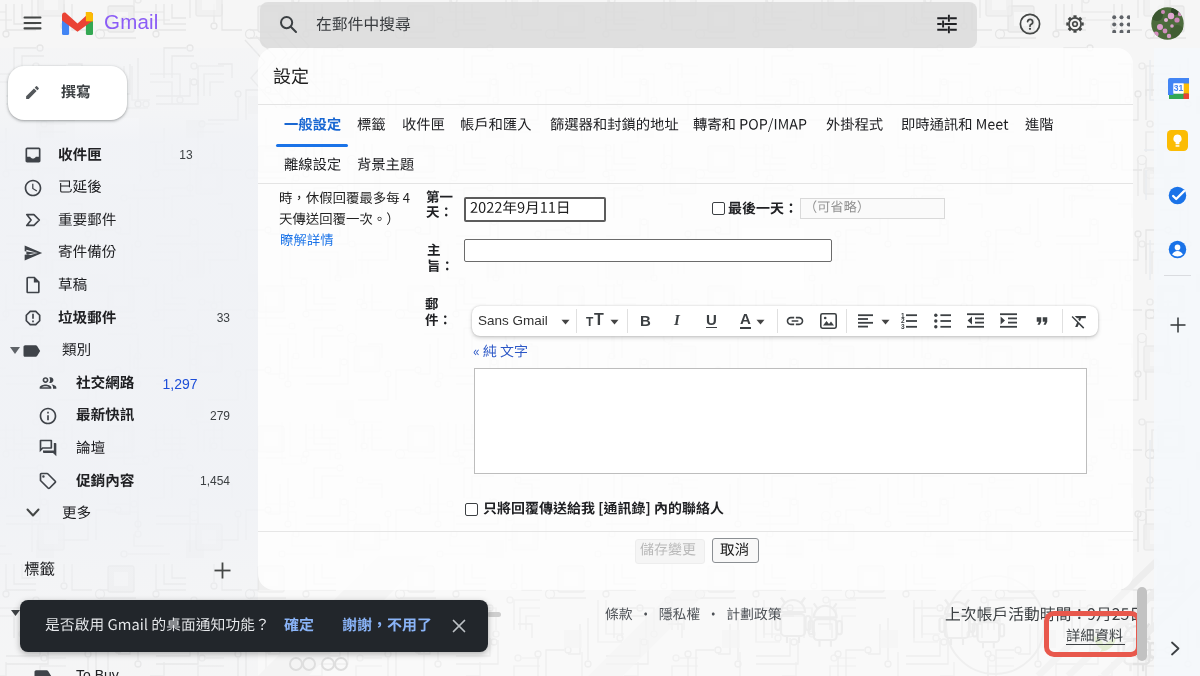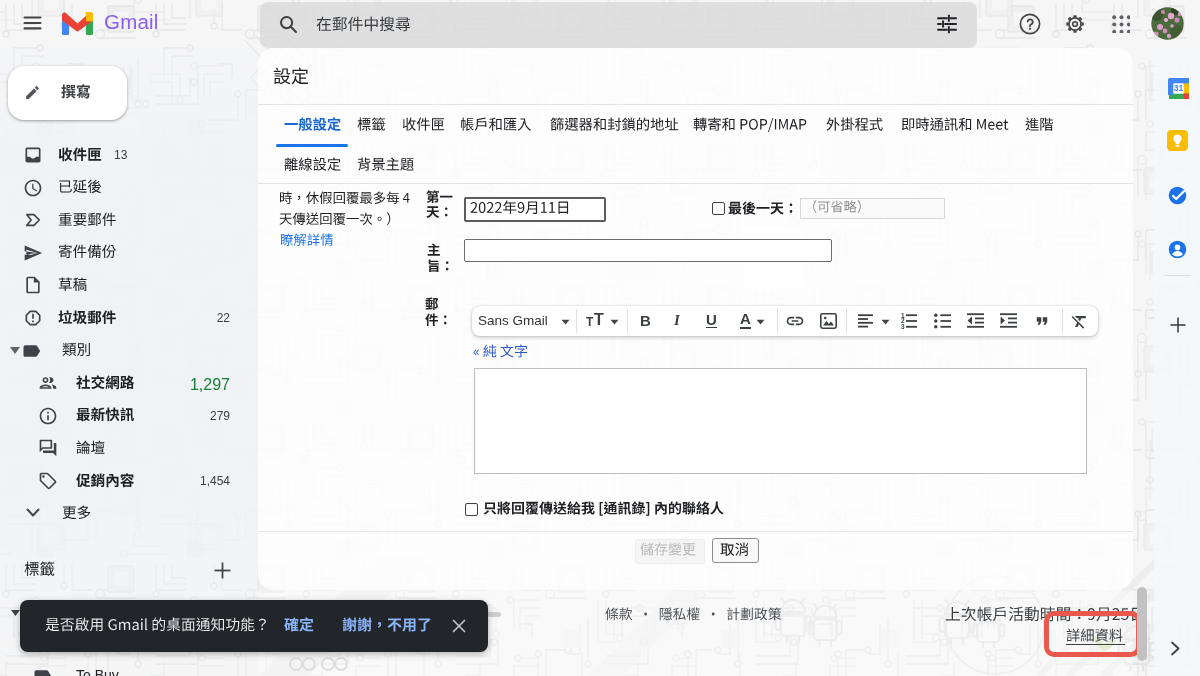--- a/index.html
+++ b/index.html
@@ -191,21 +191,21 @@
   </svg>
 <svg style="position:absolute;left:61.0px;top:83.8px;" width="32" height="16" viewBox="0 0 32 16">
     <path fill="#3c4043" d="M7.8 11.5C7.1 12.2 5.8 12.9 4.5 13.3C4.9 13.6 5.6 14.2 5.9 14.5C7.2 13.9 8.6 13.1 9.5 12.1ZM2 0.5V3.3H0.6V4.9H2V7.6L0.3 8L0.7 9.7L2 9.4V12.4C2 12.5 2 12.6 1.8 12.6C1.6 12.6 1 12.6 0.5 12.6C0.7 13.1 0.9 13.8 1 14.3C2 14.3 2.6 14.2 3.1 14C3.6 13.7 3.7 13.2 3.7 12.4V8.9L5 8.5L4.7 6.9L3.7 7.2V4.9H4.8V3.3H3.7V0.5ZM10.2 12.2C11.2 12.9 12.5 13.8 13.1 14.4L14.6 13.6C13.9 13 12.6 12.1 11.7 11.5H14.5V10H12.3V8.7H14.1V7.3H12.3V6.6H10.7V7.3H8.8V6.6H7.2V7.3H5.4V8.7H7.2V10H5.1V11.5H11.6ZM8.8 8.7H10.7V10H8.8ZM5.5 6.6C5.9 6.5 6.4 6.4 9.6 6C9.5 5.6 9.5 5.1 9.6 4.7L6.8 5V4H9.4V1H5.5V4.6C5.5 5.2 5.3 5.3 5.1 5.4C5.3 5.7 5.5 6.3 5.5 6.6ZM6.8 2.1H8V2.9H6.8ZM10 1V4.3C10 5.7 10.3 6.2 11.8 6.2C12 6.2 13.1 6.2 13.4 6.2C13.8 6.2 14.2 6.2 14.5 6.1C14.4 5.8 14.4 5.2 14.3 4.8C14.1 4.9 13.6 4.9 13.3 4.9C13.1 4.9 12 4.9 11.8 4.9C11.5 4.9 11.4 4.8 11.4 4.3V4H14V1ZM11.4 2.1H12.6V2.9H11.4ZM20.1 11.2C20.4 12.1 20.5 13.2 20.5 13.9L21.9 13.8C21.9 13.1 21.7 11.9 21.5 11.1ZM22 11.3C22.3 12 22.6 12.9 22.7 13.5L24 13.2C23.9 12.6 23.6 11.7 23.2 11ZM23.8 11.2C24.2 11.7 24.6 12.3 24.7 12.8L25.9 12.2C25.8 11.8 25.3 11.2 24.9 10.8ZM21 0.8 21.3 1.5H15.9V4.6H17.5V3H27.1V4.6H28.8V1.5H23.4C23.2 1.1 23 0.7 22.8 0.3ZM22.9 5.6V6.8H25.4V7.4H19.3V6.8H21.8V5.6H19.3V5C20.3 4.8 21.3 4.5 22.2 4.2L21.1 3.1C20.3 3.5 18.9 3.9 17.7 4.1V8.6H19.1C18.2 9.6 16.9 10.4 15.4 10.9C15.7 11.2 16.2 12 16.4 12.3C17.1 12 17.7 11.7 18.3 11.3C18.1 12.1 17.7 12.9 17.3 13.5L18.7 14.1C19.2 13.4 19.6 12.4 19.9 11.5L18.7 11L19.2 10.7H26.6C26.5 12 26.4 12.6 26.2 12.8C26.1 12.9 26 12.9 25.7 12.9C25.4 12.9 24.9 12.9 24.2 12.9C24.5 13.3 24.7 13.9 24.7 14.4C25.5 14.4 26.2 14.4 26.6 14.4C27 14.3 27.4 14.2 27.7 13.8C28.1 13.4 28.3 12.3 28.4 9.9C28.4 9.7 28.4 9.3 28.4 9.3H20.6C20.8 9 20.9 8.8 21.1 8.6H27V3.8H22.7V5H25.4V5.6Z"></path>
   </svg>
 <svg class="ab" style="left:23.0px;top:145.0px" width="20" height="20" viewBox="0 0 24 24">
     <path fill="#3f4349" d="M19 3H5c-1.1 0-2 .9-2 2v14c0 1.1.9 2 2 2h14c1.1 0 2-.9 2-2V5c0-1.1-.9-2-2-2zm0 2v9h-3.6c-.6 1.3-1.9 2.2-3.4 2.2S9.2 15.3 8.6 14H5V5h14z"></path>
   </svg>
 <svg style="position:absolute;left:57.5px;top:146.5px;" width="46" height="16" viewBox="0 0 46 16">
     <path fill="#202124" d="M9.2 4.8H11.5C11.3 6.3 10.9 7.6 10.4 8.7C9.8 7.7 9.3 6.5 9 5.2ZM1.4 11.8C1.7 11.5 2.2 11.2 4.5 10.4V14.2H6.2V6.8C6.6 7.2 7.1 7.8 7.3 8.2C7.6 7.9 7.8 7.5 8 7.1C8.4 8.3 8.9 9.4 9.4 10.3C8.7 11.3 7.7 12.2 6.4 12.8C6.8 13.1 7.3 13.8 7.5 14.2C8.7 13.6 9.7 12.8 10.5 11.8C11.2 12.7 12 13.5 13.1 14.1C13.3 13.6 13.9 13 14.3 12.7C13.2 12.1 12.2 11.3 11.5 10.3C12.3 8.8 12.9 7 13.3 4.8H14.1V3.2H9.7C9.9 2.4 10.1 1.6 10.2 0.7L8.4 0.4C8.1 2.8 7.4 5 6.2 6.5V0.7H4.5V8.7L3 9.2V2H1.2V9.1C1.2 9.7 1 10 0.7 10.1C1 10.5 1.3 11.3 1.4 11.8ZM19.2 7.5V9.2H23.2V14.1H24.9V9.2H28.7V7.5H24.9V5H28V3.3H24.9V0.6H23.2V3.3H22C22.1 2.7 22.3 2.2 22.4 1.6L20.7 1.3C20.4 3 19.8 4.9 19 6.1C19.4 6.2 20.1 6.6 20.5 6.9C20.8 6.4 21.1 5.7 21.4 5H23.2V7.5ZM18.1 0.5C17.4 2.6 16.2 4.7 14.9 6C15.2 6.4 15.7 7.4 15.8 7.8C16.1 7.5 16.4 7.1 16.7 6.8V14.1H18.4V4.2C18.9 3.1 19.4 2.1 19.8 1ZM36.6 7V8H34.7V7ZM38.3 7H40.2V8H38.3ZM36.6 5.7H34.7V4.7H36.6ZM38.3 5.7V4.7H40.2V5.7ZM33.1 3.4V9.9H34.7V9.3H36.6V11.8H38.3V9.3H40.2V9.9H41.9V3.4ZM30.4 0.9V13.8H43.2V12.1H32.1V2.6H42.9V0.9Z"></path>
   </svg>
-<div class="ab" style="left:114px;top:148px;width:100px;text-align:left;font-size:12px;color:#3c4043">13</div>
+<div class="ab" style="left:136px;top:148px;width:100px;text-align:center;font-size:12px;color:#3c4043">13</div>
 <svg class="ab" style="left:23.0px;top:177.6px" width="20" height="20" viewBox="0 0 24 24">
     <path fill="#3f4349" d="M12 2C6.5 2 2 6.5 2 12s4.5 10 10 10 10-4.5 10-10S17.5 2 12 2zm0 18c-4.4 0-8-3.6-8-8s3.6-8 8-8 8 3.6 8 8-3.6 8-8 8zm.5-13H11v6l5.2 3.1.8-1.2-4.5-2.7V7z"></path>
   </svg>
 <svg style="position:absolute;left:57.5px;top:179.1px;" width="46" height="16" viewBox="0 0 46 16">
     <path fill="#202124" d="M1.4 1.5V2.6H10.9V6.4H3.2V4H2.1V11.4C2.1 13.2 2.9 13.6 5.2 13.6C5.8 13.6 10.1 13.6 10.7 13.6C13.1 13.6 13.6 12.8 13.9 10.1C13.6 10.1 13.1 9.9 12.8 9.7C12.6 12 12.3 12.5 10.7 12.5C9.8 12.5 6 12.5 5.2 12.5C3.6 12.5 3.2 12.3 3.2 11.4V7.5H10.9V8.2H12V1.5ZM20 10V11H28.4V10H25.1V6.5H28V5.4H25.1V2.3C26.2 2.1 27.3 1.9 28.1 1.7L27.4 0.8C25.8 1.3 22.9 1.7 20.5 1.9C20.6 2.1 20.7 2.5 20.7 2.8C21.8 2.7 22.9 2.6 24 2.5V10H22.2V4.1H21.1V10ZM15.9 6.9C15.9 6.8 16.1 6.7 16.3 6.6H18.5C18.4 7.9 18.1 9.1 17.6 10.1C17.1 9.4 16.7 8.6 16.4 7.6L15.5 7.9C15.9 9.3 16.5 10.3 17.2 11.1C16.6 12 15.9 12.7 15.1 13.2C15.3 13.4 15.6 13.8 15.7 14.1C16.6 13.6 17.3 12.8 17.9 11.8C19.7 13.3 22 13.7 24.8 13.7H28.4C28.4 13.4 28.6 12.9 28.8 12.6C28 12.6 25.4 12.6 24.8 12.6C22.3 12.6 20 12.3 18.4 10.9C19 9.6 19.4 7.9 19.6 5.8L19 5.6L18.8 5.7H17.2C18 4.5 18.8 3.1 19.5 1.6L18.8 1.1L18.5 1.3H15.3V2.3H18C17.4 3.6 16.7 4.8 16.4 5.2C16.1 5.7 15.7 6 15.5 6.1C15.6 6.3 15.8 6.7 15.9 6.9ZM32.8 0.6C32.2 1.6 31 2.9 29.9 3.6C30.1 3.8 30.4 4.2 30.5 4.5C31.7 3.5 33 2.2 33.8 1ZM34.2 7.3C34.5 7.2 34.9 7.2 37 7C36.6 7.7 36.1 8.3 35.6 8.8C35.4 8.6 35.3 8.4 35.1 8.1L34.3 8.4C34.5 8.8 34.7 9.2 35 9.5C34.5 9.9 34.1 10.2 33.7 10.5C33.9 10.7 34.3 11.1 34.4 11.3C34.8 11 35.2 10.7 35.6 10.3C36.1 10.9 36.6 11.4 37.2 11.8C36 12.4 34.7 12.9 33.4 13.1C33.6 13.3 33.8 13.8 33.9 14.1C35.4 13.7 36.9 13.2 38.2 12.4C39.4 13.2 40.8 13.7 42.4 14C42.5 13.8 42.8 13.3 43 13.1C41.6 12.8 40.3 12.4 39.2 11.8C40.4 10.9 41.3 9.8 41.9 8.4L41.3 8L41.1 8.1H37.5C37.7 7.7 38 7.3 38.2 6.9L41.4 6.7C41.8 7.2 42 7.6 42.2 7.9L43.1 7.4C42.6 6.6 41.6 5.2 40.7 4.2L39.8 4.7C40.2 5 40.5 5.5 40.8 5.9L36.3 6.1C38 5.2 39.9 4 41.6 2.6L40.6 2C40 2.5 39.3 3.1 38.6 3.6L36 3.6C37 3 37.9 2.1 38.8 1.2L37.7 0.7C36.9 1.8 35.6 2.9 35.2 3.1C34.8 3.4 34.5 3.6 34.2 3.7C34.3 3.9 34.5 4.5 34.5 4.7C34.8 4.6 35.2 4.6 37.3 4.5C36.5 5 35.8 5.4 35.5 5.6C34.8 6 34.3 6.2 33.9 6.3C34 6.6 34.2 7.1 34.2 7.3ZM36.3 9.7 36.8 9H40.5C39.9 9.9 39.1 10.6 38.2 11.2C37.5 10.8 36.8 10.2 36.3 9.7ZM33.1 3.6C32.3 5.1 31 6.6 29.7 7.6C29.9 7.9 30.3 8.4 30.4 8.6C30.8 8.2 31.3 7.7 31.8 7.2V14.1H32.8V5.9C33.3 5.3 33.7 4.6 34.1 3.9Z"></path>
   </svg>
 <svg class="ab" style="left:23.0px;top:210.2px" width="20" height="20" viewBox="0 0 24 24">
     <path d="M4.5 5.5 h8.6 L19.6 12 l-6.5 6.5 H4.5 l5.2-6.5 z" fill="none" stroke="#3f4349" stroke-width="2" stroke-linejoin="round"></path>
   </svg>
 <svg style="position:absolute;left:57.5px;top:211.7px;" width="60" height="16" viewBox="0 0 60 16">
@@ -222,34 +222,34 @@
   </svg>
 <svg style="position:absolute;left:57.5px;top:276.9px;" width="31" height="16" viewBox="0 0 31 16">
     <path fill="#202124" d="M3.7 7.1H10.9V8.5H3.7ZM3.7 4.9H10.9V6.3H3.7ZM2.6 4.1V9.4H6.7V10.6H0.8V11.6H6.7V14H7.8V11.6H13.8V10.6H7.8V9.4H12V4.1ZM3.9 0.6V1.6H0.9V2.6H3.9V3.8H5V2.6H6.9V1.6H5V0.6ZM7.7 1.6V2.6H9.7V3.8H10.8V2.6H13.8V1.6H10.8V0.6H9.7V1.6ZM22.2 4.7H26.4V6H22.2ZM21.2 3.9V6.8H27.4V3.9ZM23.1 10.2H25.4V11.6H23.1ZM22.3 9.4V12.4H26.3V9.4ZM19.5 0.8C18.5 1.2 16.8 1.6 15.3 1.8C15.5 2.1 15.6 2.5 15.7 2.7C16.2 2.6 16.8 2.5 17.4 2.4V4.8H15.3V5.8H17.3C16.7 7.5 15.8 9.3 15 10.4C15.2 10.6 15.4 11.1 15.6 11.4C16.2 10.5 16.9 9.2 17.4 7.7V14H18.5V7.3C18.9 7.9 19.3 8.6 19.5 9L20.2 8.1C19.9 7.8 18.8 6.5 18.5 6.2V5.8H20.4V4.8H18.5V2.2C19.1 2 19.7 1.9 20.2 1.7ZM23.2 0.8C23.4 1.2 23.6 1.7 23.8 2.1H20.2V3H28.5V2.1H24.9C24.8 1.6 24.5 1 24.2 0.5ZM20.3 7.6V14H21.3V8.6H27.3V13C27.3 13.1 27.2 13.2 27.1 13.2C27 13.2 26.5 13.2 26 13.2C26.1 13.4 26.2 13.8 26.3 14C27.1 14 27.6 14 27.9 13.9C28.2 13.7 28.3 13.5 28.3 13V7.6Z"></path>
   </svg>
 <svg class="ab" style="left:23.0px;top:308.0px" width="20" height="20" viewBox="0 0 24 24">
     <path fill="#3f4349" d="M15.7 3H8.3L3 8.3v7.4L8.3 21h7.4l5.3-5.3V8.3L15.7 3zm3.3 11.9L14.9 19H9.1L5 14.9V9.1L9.1 5h5.8L19 9.1v5.8zM11 7h2v6h-2zm0 8h2v2h-2z"></path>
   </svg>
 <svg style="position:absolute;left:57.5px;top:309.5px;" width="60" height="16" viewBox="0 0 60 16">
     <path fill="#202124" d="M6.6 5.4C7 7.4 7.4 10 7.5 11.5L9.2 11C9 9.5 8.6 7 8.1 5.1ZM8.4 0.7C8.6 1.4 8.9 2.3 9.1 2.9H5.7V4.5H13.8V2.9H9.4L10.8 2.5C10.7 1.9 10.4 1 10.1 0.3ZM5 11.9V13.5H14.2V11.9H11.7C12.2 10.1 12.7 7.5 13.1 5.3L11.2 5C11 7.1 10.6 10 10.1 11.9ZM0.4 10.6 1 12.4C2.4 11.9 4.1 11.2 5.8 10.5L5.4 8.9L3.9 9.5V5.6H5.3V3.9H3.9V0.6H2.2V3.9H0.7V5.6H2.2V10.1C1.5 10.3 0.9 10.5 0.4 10.6ZM14.9 10.1 15.6 11.9C16.9 11.3 18.5 10.6 19.9 9.9L19.6 8.4L18.4 8.8V5.5H19.7V3.8H18.4V0.6H16.7V3.8H15.2V5.5H16.7V9.4C16.1 9.7 15.4 9.9 14.9 10.1ZM25.1 2.7C25 3.5 24.8 4.4 24.7 5.2H22.5C22.6 4.4 22.6 3.5 22.6 2.7ZM19.7 1.1V2.7H20.9C20.9 7.2 20.4 10.8 18.4 12.9C18.8 13.2 19.7 13.8 19.9 14.1C21.2 12.5 21.9 10.4 22.3 7.8C22.7 9 23.2 10 23.8 10.9C23 11.7 22 12.4 21 12.8C21.4 13.1 21.8 13.7 22 14.1C23.1 13.6 24 13 24.8 12.2C25.6 13.1 26.6 13.7 27.8 14.2C28 13.7 28.5 13 28.9 12.7C27.8 12.3 26.8 11.7 26 10.9C27 9.5 27.8 7.7 28.3 5.5L27.2 5.1L26.9 5.2H26.3C26.6 3.9 26.8 2.4 27 1.1L25.8 1L25.5 1.1ZM26.2 6.7C25.9 7.8 25.4 8.8 24.8 9.7C24.2 8.8 23.8 7.8 23.4 6.7ZM36.7 0.5C35 0.9 32.4 1.2 30.1 1.4C30.3 1.8 30.5 2.4 30.5 2.7C31.3 2.7 32.1 2.6 33 2.6V3.2H29.8V4.7H33V9.3H30.1V10.8H33V11.7C31.8 11.9 30.7 11.9 29.8 12L30 13.6C32 13.4 34.8 13.1 37.4 12.8L37.4 11.3L34.5 11.6V10.8H37V9.3H34.5V4.7H37.7V3.2H34.5V2.4C35.6 2.3 36.6 2.1 37.5 1.9ZM39.7 10.6V2.8H41.2C40.9 3.9 40.5 5.5 40.1 6.5C41.1 7.7 41.4 8.7 41.4 9.5C41.4 10 41.3 10.4 41.1 10.5C40.9 10.6 40.7 10.7 40.5 10.7ZM38 1.2V14.2H39.7V10.7C39.9 11.2 40.1 11.9 40.1 12.3C40.5 12.4 41 12.4 41.3 12.3C41.7 12.2 42 12.1 42.3 11.9C42.9 11.5 43.1 10.8 43.1 9.7C43.1 8.8 42.9 7.6 41.8 6.3C42.3 5 42.9 3.4 43.4 1.9L42.1 1.2L41.8 1.2ZM30.6 5V6.3H29.8V7.4H30.6V8.9H31.8V7.4H32.6V6.3H31.8V5ZM34.9 6.3V7.4H35.6V8.9H36.8V7.4H37.6V6.3H36.8V5H35.6V6.3ZM48.4 7.5V9.2H52.4V14.1H54.1V9.2H57.9V7.5H54.1V5H57.2V3.3H54.1V0.6H52.4V3.3H51.2C51.3 2.7 51.5 2.2 51.6 1.6L49.9 1.3C49.6 3 49 4.9 48.2 6.1C48.6 6.2 49.3 6.6 49.7 6.9C50 6.4 50.3 5.7 50.6 5H52.4V7.5ZM47.3 0.5C46.6 2.6 45.4 4.7 44.1 6C44.4 6.4 44.9 7.4 45 7.8C45.3 7.5 45.6 7.1 45.9 6.8V14.1H47.6V4.2C48.1 3.1 48.6 2.1 49 1Z"></path>
   </svg>
-<div class="ab" style="left:130px;top:311px;width:100px;text-align:right;font-size:12px;color:#3c4043">22</div>
+<div class="ab" style="left:130px;top:311px;width:100px;text-align:right;font-size:12px;color:#3c4043">33</div>
 <svg class="ab" style="left:21.0px;top:340.6px" width="20" height="20" viewBox="0 0 24 24">
     <path fill="#3f4349" d="M17.6 5H5c-1.1 0-2 .9-2 2v10c0 1.1.9 2 2 2h12.6c.7 0 1.3-.3 1.7-.9L23 12l-3.7-6.1c-.4-.6-1-.9-1.7-.9z"></path>
   </svg>
 <svg style="position:absolute;left:61.5px;top:342.1px;" width="31" height="16" viewBox="0 0 31 16">
     <path fill="#202124" d="M5.8 1.1C5.7 1.6 5.3 2.5 5 3L5.8 3.2C6.1 2.8 6.4 2.1 6.8 1.4ZM1.1 1.4C1.4 2 1.8 2.7 1.9 3.2L2.7 2.8C2.6 2.4 2.2 1.6 1.8 1.1ZM5.2 5.2 4.6 5.7C5.1 6 6.2 7.1 6.5 7.5L7.1 6.8C6.8 6.5 5.6 5.5 5.2 5.2ZM2.4 5.2C2 6 1.2 6.9 0.5 7.3C0.7 7.5 1 7.8 1.1 8C1.9 7.5 2.7 6.4 3.1 5.4ZM8.7 6.7H12.4V8.1H8.7ZM8.7 8.9H12.4V10.4H8.7ZM8.7 4.5H12.4V5.9H8.7ZM9.2 11.5C8.7 12.2 7.7 12.9 6.7 13.3C6.9 13.5 7.3 13.9 7.4 14C8.4 13.6 9.5 12.8 10.2 12.1ZM10.9 12.1C11.7 12.7 12.8 13.5 13.3 14L14.2 13.4C13.6 12.9 12.5 12.1 11.7 11.6ZM3.4 7.8V9.1H0.7V10.1H3.3C3.2 11.1 2.6 12.2 0.5 13.1C0.7 13.3 1 13.7 1.1 13.9C2.6 13.3 3.4 12.4 3.9 11.6C4.7 12.2 5.6 12.9 6.1 13.3L6.8 12.6C6.2 12.1 5.1 11.3 4.2 10.7C4.2 10.5 4.3 10.3 4.3 10.1H7.1V9.1H6.1L6.6 8.8C6.4 8.5 6 8 5.6 7.6L5 8C5.3 8.3 5.7 8.8 5.9 9.1H4.3V7.8ZM3.4 0.7V3.8H0.7V4.7H3.4V7.5H4.4V4.7H7V3.8H4.4V0.7ZM7.7 3.6V11.2H13.4V3.6H10.5C10.7 3.2 10.8 2.7 11 2.2H14V1.3H7.2V2.2H9.8C9.7 2.7 9.6 3.2 9.5 3.6ZM23.3 2.3V10.4H24.3V2.3ZM26.8 0.9V12.6C26.8 12.8 26.7 12.9 26.5 12.9C26.2 13 25.3 13 24.2 12.9C24.4 13.2 24.6 13.7 24.6 14C26 14 26.8 14 27.3 13.8C27.7 13.6 27.9 13.3 27.9 12.6V0.9ZM17 2.2H20.7V5.1H17ZM16 1.3V6H17.6C17.4 8.7 17.1 11.7 15.1 13.3C15.3 13.5 15.7 13.8 15.9 14C17.4 12.8 18.1 10.7 18.4 8.6H20.8C20.7 11.5 20.5 12.6 20.3 12.9C20.1 13 20 13.1 19.8 13.1C19.5 13.1 18.8 13.1 18.1 13C18.3 13.3 18.4 13.7 18.4 14C19.1 14 19.8 14 20.2 14C20.6 13.9 20.9 13.8 21.1 13.5C21.5 13.1 21.7 11.7 21.9 8.1C21.9 7.9 21.9 7.6 21.9 7.6H18.5C18.6 7.1 18.6 6.6 18.7 6H21.8V1.3Z"></path>
   </svg>
 <svg class="ab" style="left:37.5px;top:373.2px" width="20" height="20" viewBox="0 0 24 24">
     <path fill="#3f4349" d="M9 13.75c-2.34 0-7 1.17-7 3.5V19h14v-1.75c0-2.33-4.66-3.5-7-3.5zM4.34 17c.84-.58 2.87-1.25 4.66-1.25s3.82.67 4.66 1.25H4.34zM9 12c1.93 0 3.5-1.57 3.5-3.5S10.93 5 9 5 5.5 6.57 5.5 8.5 7.07 12 9 12zm0-5c.83 0 1.5.67 1.5 1.5S9.83 10 9 10s-1.5-.67-1.5-1.5S8.17 7 9 7zm7.04 6.81c1.16.84 1.96 1.96 1.96 3.44V19h4v-1.75c0-2.02-3.5-3.17-5.96-3.44zM15 12c1.93 0 3.5-1.57 3.5-3.5S16.93 5 15 5c-.54 0-1.04.13-1.5.35.63.89 1 1.98 1 3.15s-.37 2.26-1 3.15c.46.22.96.35 1.5.35z"></path>
   </svg>
 <svg style="position:absolute;left:76.0px;top:374.7px;" width="60" height="16" viewBox="0 0 60 16">
     <path fill="#202124" d="M2 1.1C2.5 1.6 2.9 2.4 3.2 2.9H0.7V4.5H4C3.1 6 1.7 7.5 0.2 8.2C0.4 8.6 0.8 9.5 0.9 10.1C1.5 9.7 2 9.3 2.6 8.7V14.1H4.3V8.4C4.7 8.9 5.1 9.5 5.3 9.8L6.4 8.4C6.1 8.1 5.1 7.1 4.5 6.6C5.2 5.6 5.8 4.6 6.2 3.5L5.3 2.8L4.9 2.9H3.6L4.7 2.2C4.5 1.7 3.9 0.9 3.4 0.4ZM9.2 0.5V4.8H6.3V6.5H9.2V12H5.7V13.7H14.1V12H11V6.5H13.8V4.8H11V0.5ZM18.9 4.1C18.1 5.2 16.7 6.3 15.3 6.9C15.8 7.2 16.4 7.9 16.7 8.2C18 7.4 19.6 6.1 20.6 4.8ZM23.3 5C24.6 6 26.2 7.4 27 8.3L28.5 7.1C27.6 6.2 25.9 4.9 24.7 4ZM20 6.7 18.5 7.2C19 8.5 19.7 9.7 20.6 10.6C19.2 11.5 17.4 12.2 15.2 12.6C15.6 13 16.1 13.8 16.3 14.1C18.5 13.6 20.4 12.9 21.9 11.8C23.4 12.9 25.2 13.6 27.5 14.1C27.8 13.6 28.2 12.9 28.6 12.5C26.4 12.2 24.7 11.5 23.3 10.6C24.2 9.7 25 8.5 25.6 7.2L23.8 6.7C23.4 7.8 22.7 8.8 21.9 9.5C21.1 8.7 20.5 7.8 20 6.7ZM20.5 0.8C20.7 1.3 21 1.8 21.2 2.3H15.5V4H28.3V2.3H23.1L23.2 2.3C23 1.7 22.5 0.9 22.1 0.3ZM31.7 10.3C31.9 11.2 32 12.5 32 13.4L33.3 13C33.2 12.2 33.1 11 32.9 10ZM30.1 10.1C30.1 11.3 29.9 12.6 29.6 13.4C29.9 13.5 30.5 13.7 30.8 13.9C31.1 13 31.3 11.6 31.4 10.3ZM33.3 9.9C33.6 10.8 33.9 12 34 12.7L35.2 12.3C35 11.6 34.7 10.4 34.4 9.6ZM38.2 6.7C38.3 7 38.5 7.3 38.6 7.6H37.1V8.9H37.5V9.8C37.5 11 37.8 11.5 39 11.5C39.3 11.5 40 11.5 40.3 11.5C40.6 11.5 41 11.5 41.2 11.4C41.1 11.1 41.1 10.5 41.1 10.2C40.9 10.2 40.4 10.3 40.2 10.3C40 10.3 39.4 10.3 39.2 10.3C39 10.3 38.9 10.1 38.9 9.8V8.9H41.1V7.6H39.3L39.9 7.4C39.8 7.2 39.6 6.7 39.5 6.4H41.2V5.1H40.4L41 3.2L39.8 2.9C39.7 3.5 39.5 4.5 39.3 5.1H38L38.9 4.8C38.8 4.3 38.6 3.5 38.3 2.9L37.3 3.2C37.5 3.8 37.8 4.6 37.8 5.1H37V6.4H39.1ZM30.2 9.6C30.5 9.5 31 9.3 33.9 8.9L34 9.5L35.2 9V14.2H36.8V2.6H41.5V12.4C41.5 12.6 41.4 12.7 41.2 12.7C41 12.7 40.5 12.7 40 12.7C40.2 13.1 40.4 13.7 40.4 14.2C41.3 14.2 42 14.1 42.4 13.9C42.9 13.6 43 13.2 43 12.4V1.1H35.2V8.8C35 8.1 34.6 7.1 34.3 6.2L33.2 6.7L33.5 7.7L31.9 7.9C33 6.5 34.1 4.9 34.9 3.3L33.6 2.5C33.3 3.2 33 3.9 32.6 4.6L31.6 4.6C32.3 3.6 33 2.3 33.5 1.1L32.1 0.5C31.6 2 30.7 3.6 30.4 4.1C30.1 4.5 29.9 4.8 29.6 4.8C29.8 5.2 30 5.9 30.1 6.2C30.3 6.1 30.6 6 31.8 5.9C31.4 6.5 31 7 30.8 7.2C30.4 7.8 30.1 8.1 29.7 8.2C29.9 8.6 30.1 9.3 30.2 9.6ZM46.5 2.5H48.4V4.4H46.5ZM44.2 11.9 44.5 13.6C46.2 13.2 48.4 12.7 50.4 12.2L50.3 10.6L48.5 11V9.1H50.1V8.7C50.4 8.9 50.6 9.3 50.7 9.5L51 9.3V14.1H52.6V13.6H55.4V14.1H57.1V9.3L57.1 9.3C57.3 8.8 57.8 8.1 58.2 7.8C57 7.4 56 6.9 55.2 6.2C56 5.1 56.8 3.8 57.2 2.2L56.1 1.8L55.8 1.8H53.7C53.9 1.5 54 1.2 54.1 0.8L52.4 0.4C51.9 2 51.1 3.6 50 4.6V1H44.9V5.8H47V11.4L46.3 11.5V6.9H44.8V11.8ZM52.6 12.1V10.2H55.4V12.1ZM55 3.3C54.7 3.9 54.4 4.5 54 5C53.6 4.5 53.2 4 52.9 3.5L53 3.3ZM52.3 8.7C52.9 8.3 53.5 7.9 54 7.4C54.6 7.9 55.2 8.3 55.9 8.7ZM52.9 6.2C52.1 6.9 51.2 7.6 50.1 8V7.5H48.5V5.8H50V4.9C50.4 5.2 50.9 5.7 51.2 5.9C51.5 5.6 51.8 5.3 52 4.9C52.3 5.3 52.6 5.8 52.9 6.2Z"></path>
   </svg>
-<div class="ab" style="left:130px;top:376px;width:100px;text-align:right;font-size:16px;color:#15803d">1,297</div>
+<div class="ab" style="left:130px;top:376px;width:100px;text-align:center;font-size:14px;color:#1d4ed8">1,297</div>
 <svg class="ab" style="left:37.5px;top:405.8px" width="20" height="20" viewBox="0 0 24 24">
     <path fill="#3f4349" d="M12 2C6.48 2 2 6.48 2 12s4.48 10 10 10 10-4.48 10-10S17.52 2 12 2zm0 18c-4.41 0-8-3.59-8-8s3.59-8 8-8 8 3.59 8 8-3.59 8-8 8zm-1-13h2v2h-2zm0 4h2v6h-2z"></path>
   </svg>
 <svg style="position:absolute;left:76.0px;top:407.3px;" width="60" height="16" viewBox="0 0 60 16">
     <path fill="#202124" d="M2.2 0.9V5.6H3.9V2.1H10.7V5.6H12.5V0.9ZM4.4 2.7V3.7H10.2V2.7ZM4.4 4.3V5.4H10.2V4.3ZM5.4 7.3V7.9H3.5V7.3ZM0.6 11.9 0.7 13.4 5.4 12.9V14.2H7.1V12.9C7.4 13.2 7.7 13.8 7.9 14.1C8.8 13.8 9.6 13.4 10.4 12.8C11.1 13.4 12 13.8 13.1 14.1C13.3 13.7 13.8 13.1 14.1 12.8C13.2 12.6 12.3 12.2 11.6 11.7C12.4 10.8 13.1 9.7 13.5 8.2L12.4 7.8L12.1 7.9H7.4V9.2H8.8L7.8 9.5C8.2 10.3 8.6 11.1 9.2 11.7C8.6 12.1 7.8 12.5 7.1 12.7V7.3H13.8V6H0.7V7.3H1.9V11.8ZM9.3 9.2H11.4C11.1 9.8 10.7 10.3 10.3 10.7C9.9 10.3 9.5 9.8 9.3 9.2ZM5.4 9.1V9.7H3.5V9.1ZM5.4 10.9V11.5L3.5 11.7V10.9ZM16.3 9.6C16 10.6 15.5 11.6 15 12.2C15.3 12.4 15.9 12.8 16.1 13C16.6 12.3 17.2 11.1 17.6 10ZM20 10.1C20.4 10.8 20.9 11.7 21.1 12.3L22.2 11.7C22 12.2 21.8 12.6 21.5 13.1C21.9 13.3 22.6 13.8 22.9 14.1C24.1 12.2 24.3 9.2 24.3 7.1V6.9H25.7V14.1H27.4V6.9H28.7V5.3H24.3V3C25.7 2.7 27.3 2.3 28.5 1.9L27.1 0.6C26.1 1.1 24.3 1.5 22.7 1.8V7.1C22.7 8.4 22.6 10 22.2 11.4C22 10.8 21.5 10.1 21.1 9.5ZM17.6 3.3H19.7C19.6 3.9 19.3 4.6 19.1 5.2H17L18 4.8C18 4.4 17.8 3.8 17.6 3.3ZM17.4 0.7C17.6 1.1 17.8 1.5 17.9 1.9H15.4V3.3H17.4L16.1 3.6C16.3 4.1 16.5 4.7 16.6 5.2H15.2V6.6H18V7.7H15.2V9.2H18V14H19.7V9.2H21.9V7.7H19.7V6.6H22.2V5.2H20.7C20.9 4.7 21.1 4.1 21.3 3.5L20.1 3.3H22V1.9H19.9C19.7 1.4 19.4 0.8 19.2 0.3ZM38.9 9.4C39.9 10.9 41.2 12.9 41.7 14.1L43.3 13.2C42.7 12 41.3 10.1 40.4 8.7ZM31.4 0.4V14.1H33.2V4.3C33.4 5 33.7 5.7 33.8 6.2L35.1 5.7C34.9 4.9 34.4 3.8 34 2.9L33.2 3.2V0.4ZM30.1 3.3C30 4.5 29.8 6.2 29.4 7.2L30.7 7.6C31.1 6.5 31.3 4.8 31.4 3.5ZM40.6 7H39.1C39.1 6.5 39.2 6.1 39.2 5.6V4.3H40.6ZM37.4 0.4V2.7H34.9V4.3H37.4V5.6C37.4 6.1 37.4 6.5 37.3 7H34.2V8.6H37.1C36.7 10.2 35.8 11.8 33.5 12.9C33.9 13.2 34.5 13.9 34.8 14.2C37.3 12.8 38.4 10.7 38.9 8.6H43.2V7H42.3V2.7H39.2V0.4ZM44.9 4.9V6.2H49.2V4.9ZM44.9 6.9V8.2H49.2V6.9ZM45.8 1C46.1 1.6 46.5 2.3 46.7 2.9H44.4V4.2H49.7V2.9H47.2L48 2.3C47.8 1.8 47.4 1 47.1 0.4ZM45 8.9V14H46.3V13.3H49.2V8.9ZM46.3 10.3H47.9V11.9H46.3ZM49.9 1.2V2.9H51.4V6.7H49.7V8.4H51.4V14.1H53V8.4H54.4V6.7H53V2.9H54.8C54.8 8.3 54.8 13.4 56.2 14C57.1 14.4 57.8 13.9 58 11.8C57.8 11.5 57.4 10.8 57.1 10.4C57.1 11.3 57 12.2 56.9 12.2C56.4 12 56.4 6 56.5 1.2Z"></path>
   </svg>
 <div class="ab" style="left:130px;top:409px;width:100px;text-align:right;font-size:12px;color:#3c4043">279</div>
 <svg class="ab" style="left:37.5px;top:438.4px" width="20" height="20" viewBox="0 0 24 24">
     <path fill="#3f4349" d="M15 4v7H5.17L4 12.17V4h11m1-2H3c-.55 0-1 .45-1 1v14l4-4h10c.55 0 1-.45 1-1V3c0-.55-.45-1-1-1zm5 4h-2v9H6v2c0 .55.45 1 1 1h11l4 4V7c0-.55-.45-1-1-1z"></path>
   </svg>

